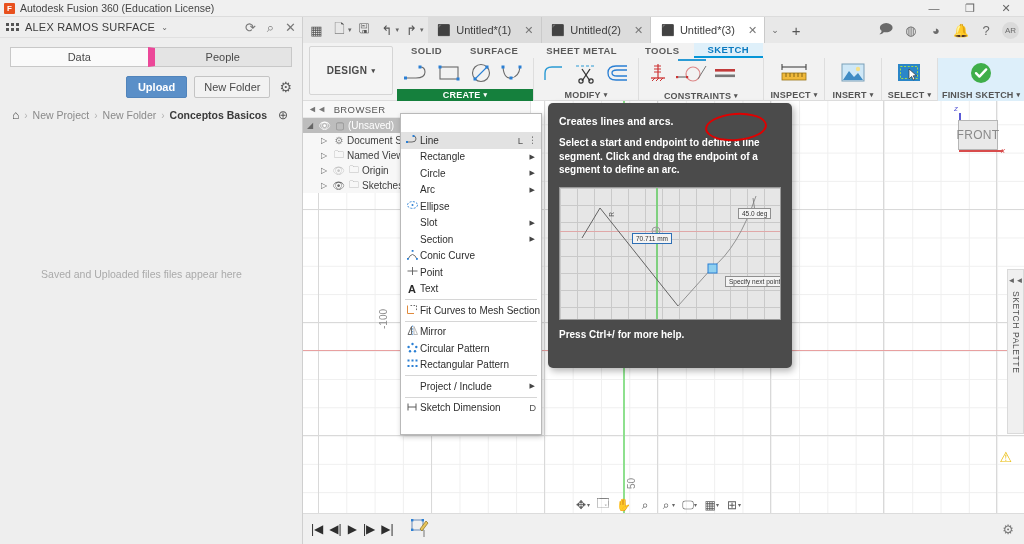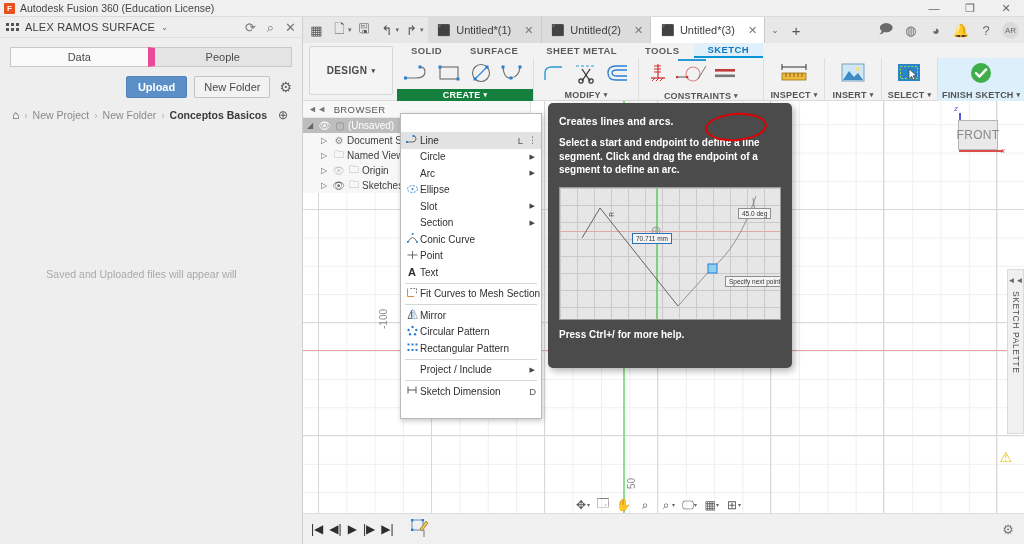--- a/index.html
+++ b/index.html
@@ -321,21 +321,21 @@
     <span class="home">⌂</span>
     <span class="sep">›</span>
     <span class="cr">New Project</span>
     <span class="sep">›</span>
     <span class="cr">New Folder</span>
     <span class="sep">›</span>
     <span class="cr cur">Conceptos Basicos</span>
     <span class="globe">⊕</span>
   </div>
 
-  <div id="dp-empty">Saved and Uploaded files will appear will</div>
+  <div id="dp-empty">Saved and Uploaded files files appear here</div>
 </div>
 
 <div id="app">
 
   <div id="tabstrip">
     <div class="qbar">
       <span class="qi">▦</span>
       <span class="qi">🗋</span>
       <span class="qcaret">▾</span>
       <span class="qi">🖫</span>
@@ -630,20 +630,25 @@
             <path d="M1 8 L6 8 Q10 8 10 5 Q10 2 7.5 2" fill="none" stroke="#5b5b5b" stroke-width="0.9"></path>
             <rect x="0" y="7" width="2" height="2" fill="#2a7fd4"></rect>
             <rect x="6.5" y="1" width="2" height="2" fill="#2a7fd4"></rect>
           </svg>
       </span>
       <span class="mi-lbl">Line</span>
       <span class="mi-key">L</span>
       <span class="mi-dots">⋮</span>
     </div>
 
+    <div class="mi">
+      <span class="mi-ico"></span>
+      <span class="mi-lbl">Rectangle</span>
+      <span class="mi-arr">▶</span>
+    </div>
     <div class="mi">
       <span class="mi-ico"></span>
       <span class="mi-lbl">Circle</span>
       <span class="mi-arr">▶</span>
     </div>
     <div class="mi">
       <span class="mi-ico"></span>
       <span class="mi-lbl">Arc</span>
       <span class="mi-arr">▶</span>
     </div>

